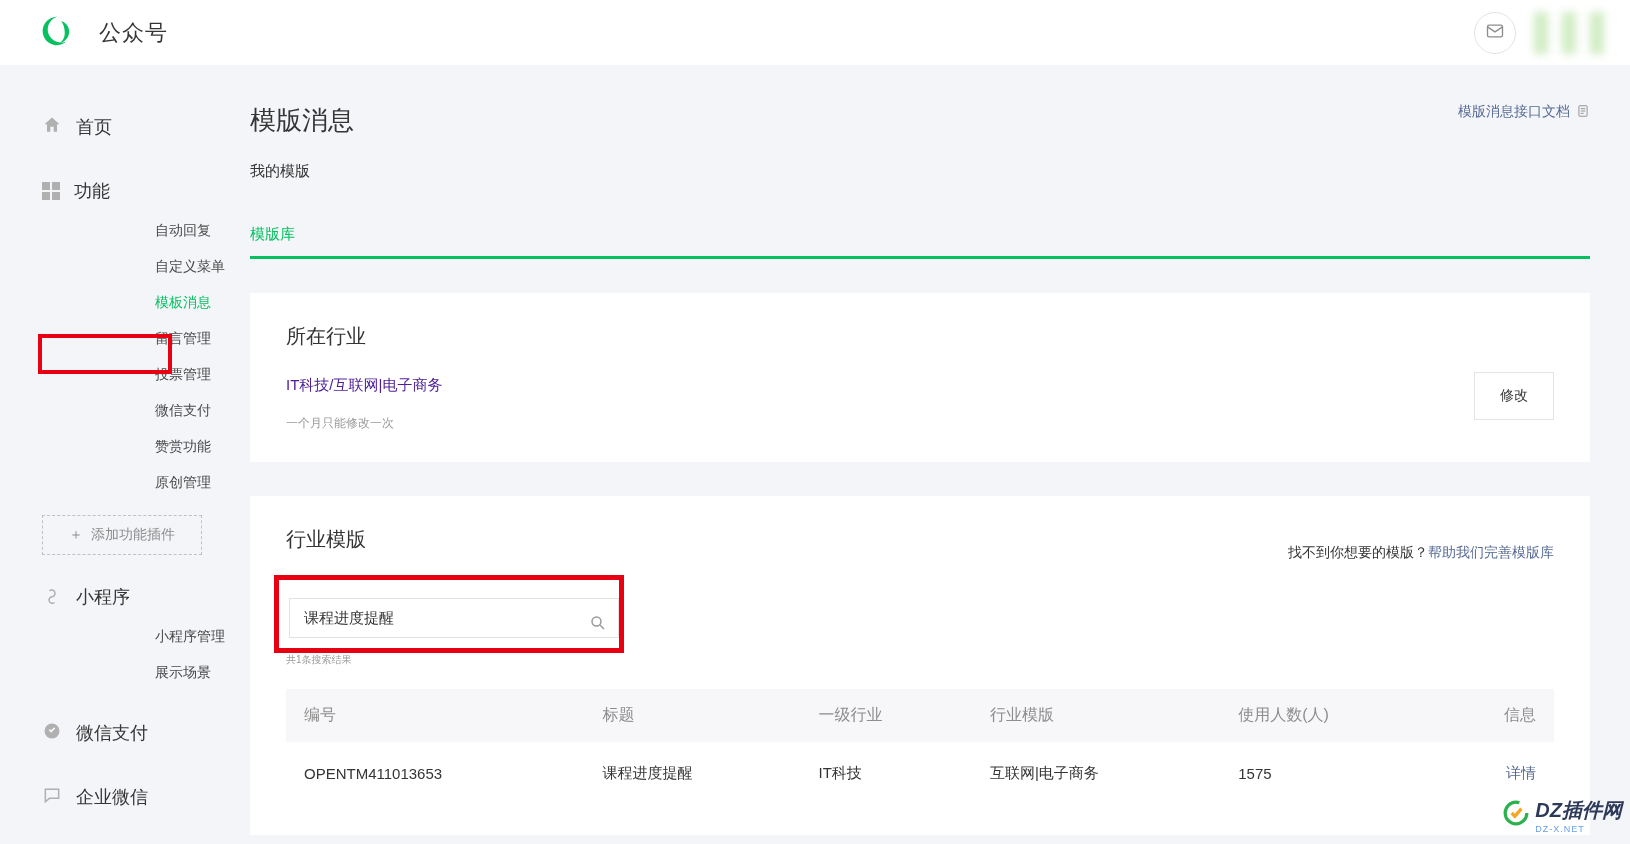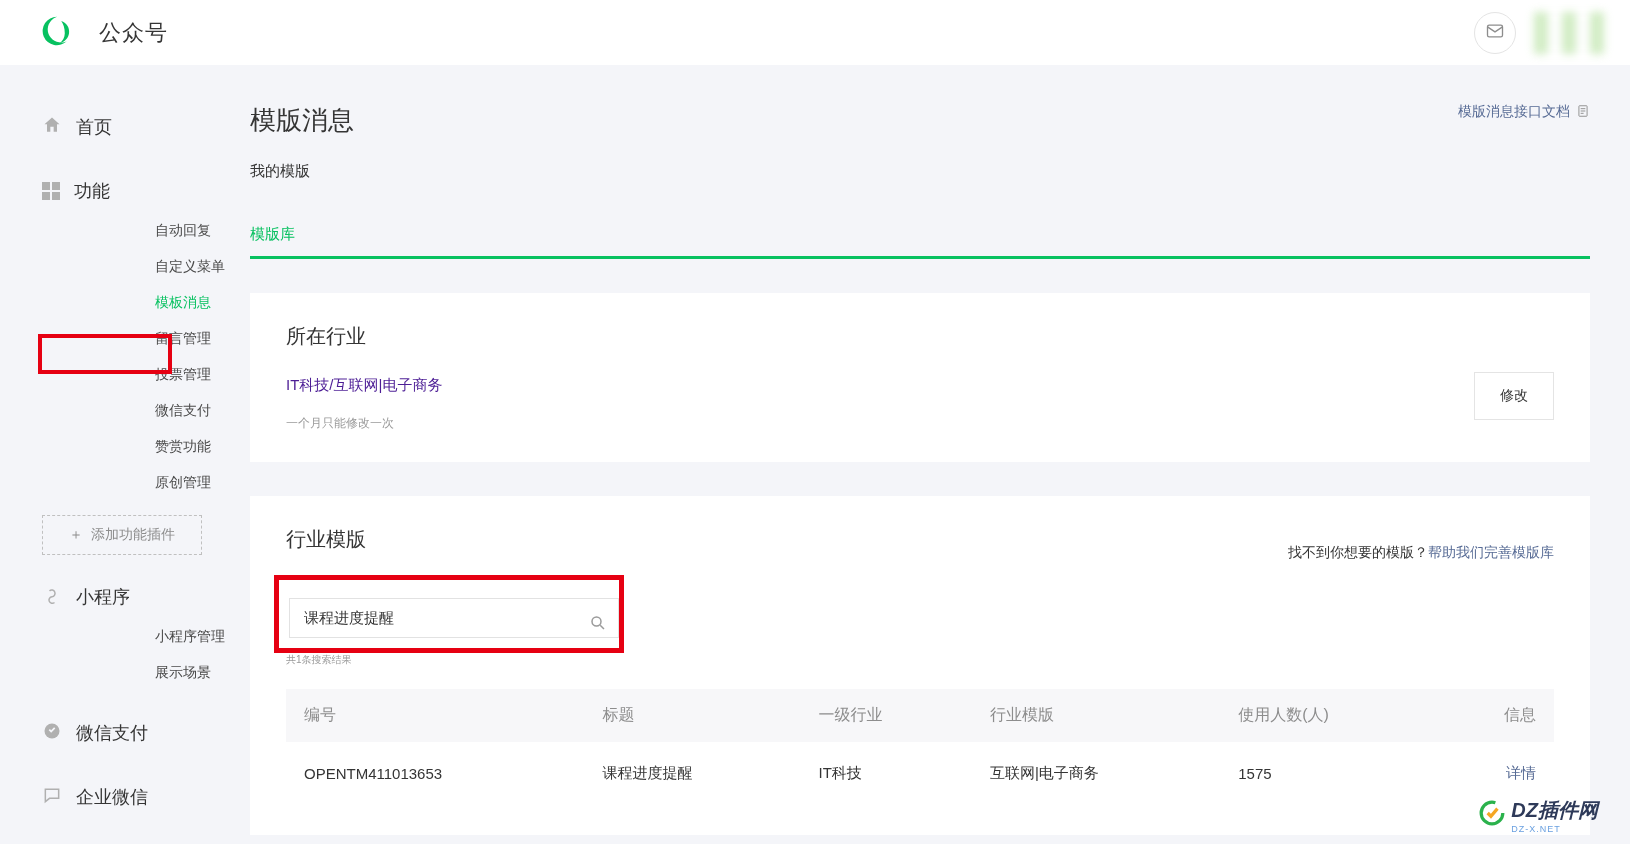--- a/index.html
+++ b/index.html
@@ -42,21 +42,21 @@
   .search-input { width:100%; height:40px; border:1px solid #e2e2e2; padding:0 42px 0 14px; font-size:15px; color:#353535; outline:none; }
   .search-icon-btn { position:absolute; right:10px; top:16px; width:22px; height:22px; display:flex; align-items:center; justify-content:center; cursor:pointer; }
   .result-count { font-size:10px; color:#9a9a9a; }
   .tbl { width:100%; margin-top:22px; border-collapse:collapse; }
   .tbl thead { background:#f7f7f9; }
   .tbl th { text-align:left; font-weight:400; font-size:16px; color:#8d8d8d; padding:16px 18px; }
   .tbl th:last-child { text-align:right; }
   .tbl td { font-size:15px; color:#353535; padding:22px 18px; border-top:0; }
   .tbl td:last-child { text-align:right; }
   .detail-link { color:#576b95; cursor:pointer; }
-  .watermark { position:absolute; right:32px; bottom:10px; display:flex; align-items:center; gap:6px; font-size:20px; font-weight:700; color:#2e3a59; font-style:italic; }
+  .watermark { position:absolute; right:8px; bottom:10px; display:flex; align-items:center; gap:6px; font-size:20px; font-weight:700; color:#2e3a59; font-style:italic; }
   .watermark small { display:block; font-size:9px; font-weight:400; color:#6aa0e0; letter-spacing:1px; font-style:normal; }
 </style>
 </head>
 <body>
 
 <div class="header">
   <div class="logo-wrap">
     <span>
       <svg width="34" height="34" viewBox="0 0 48 48">
           <path fill="#07c160" d="M24 4a20 20 0 1 0 14 34c-3 2-7 3-11 2C17 38 10 30 11 20c1-8 7-14 13-16z"></path>

